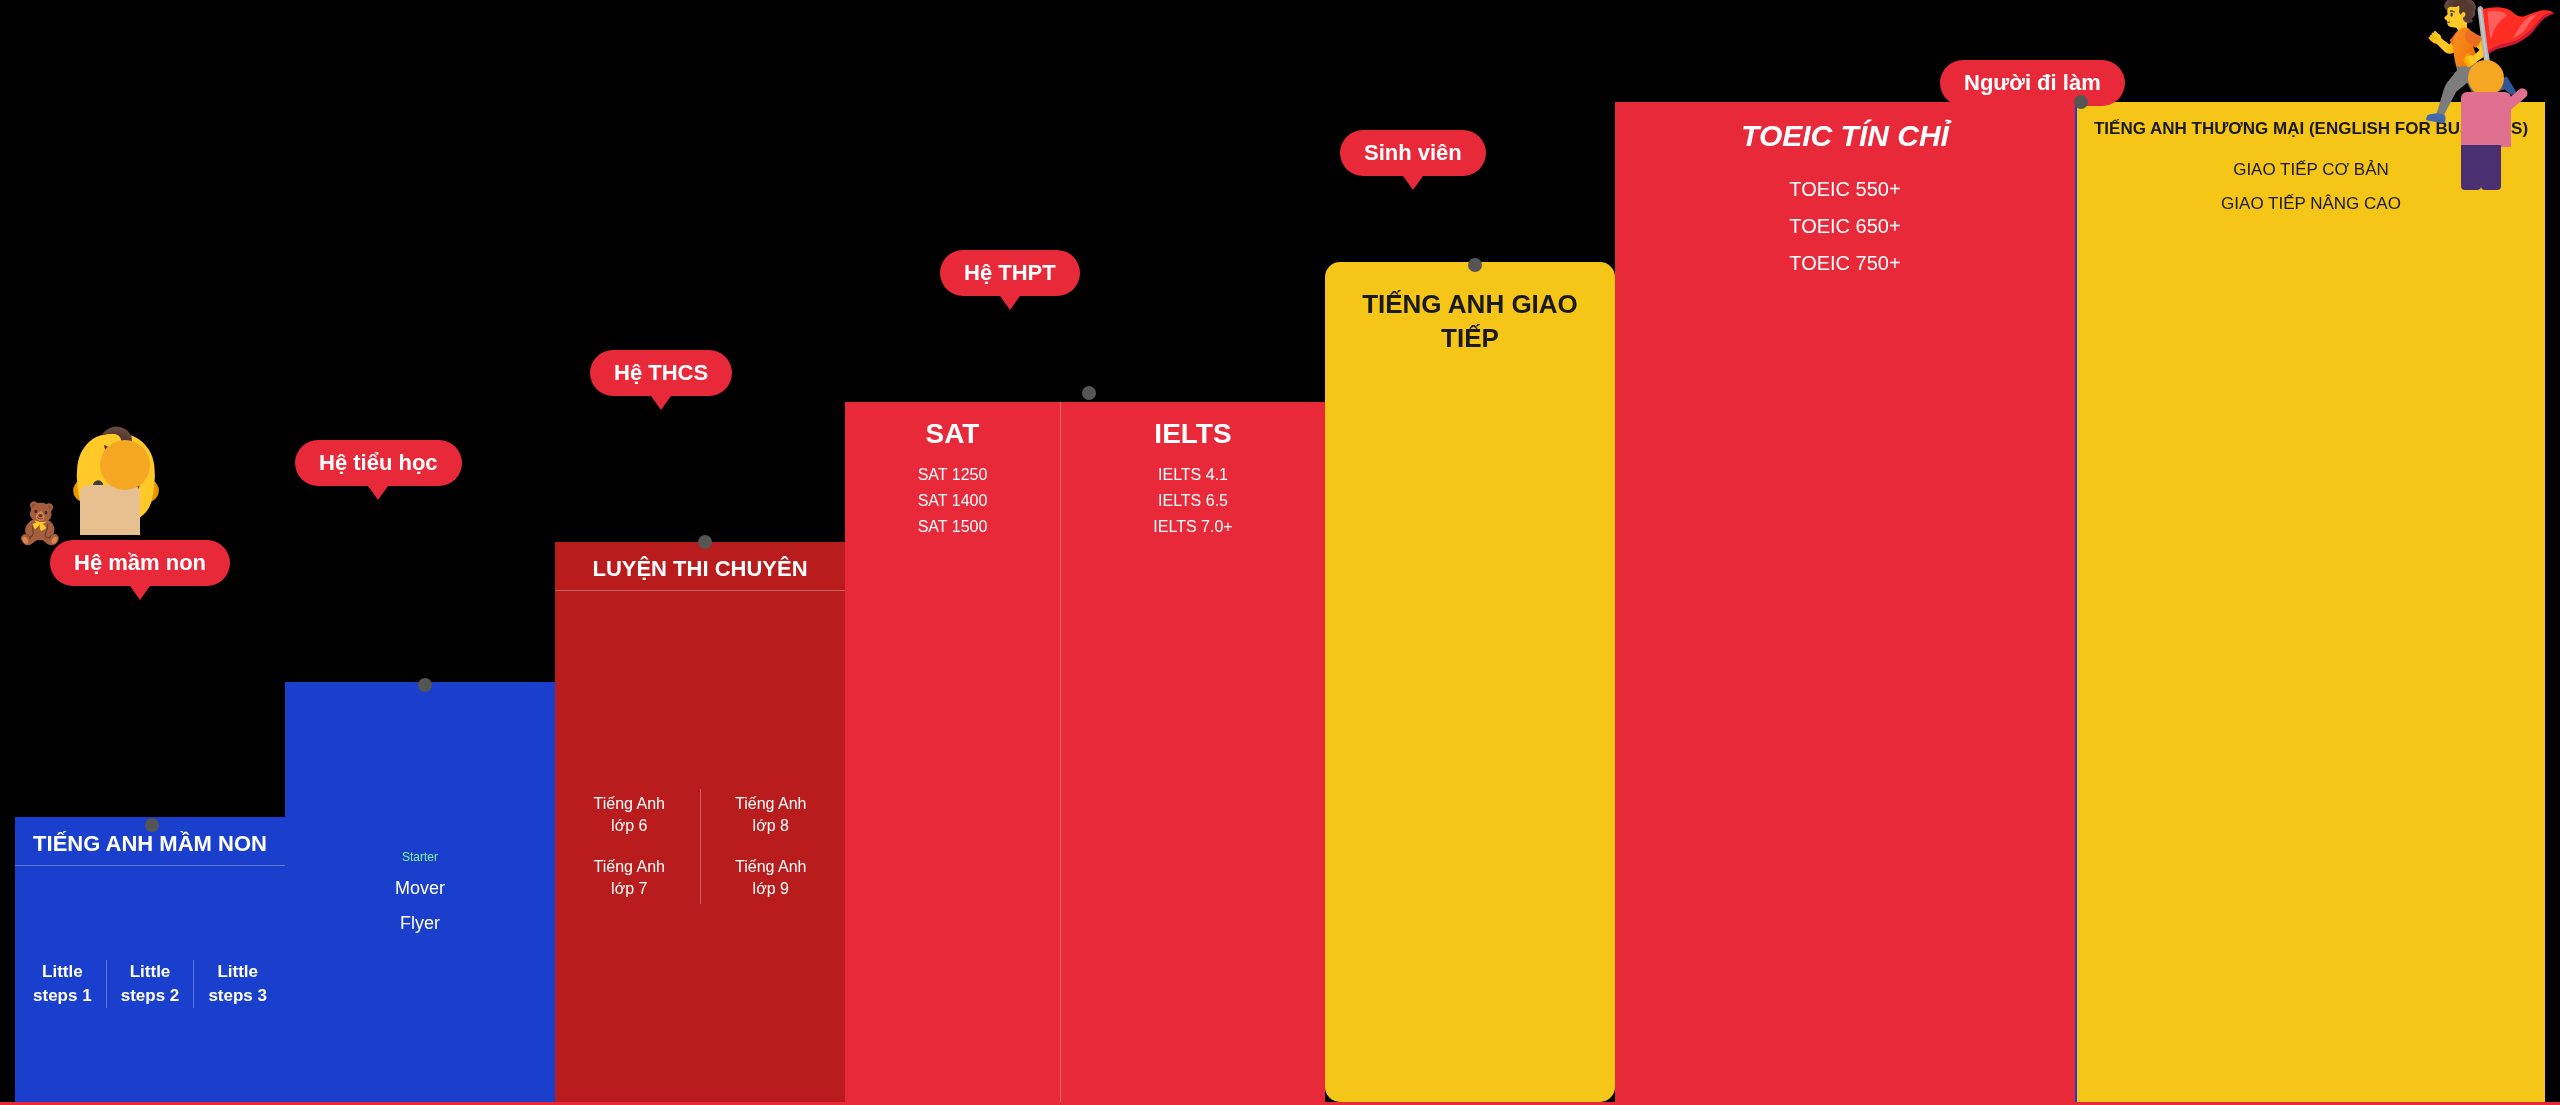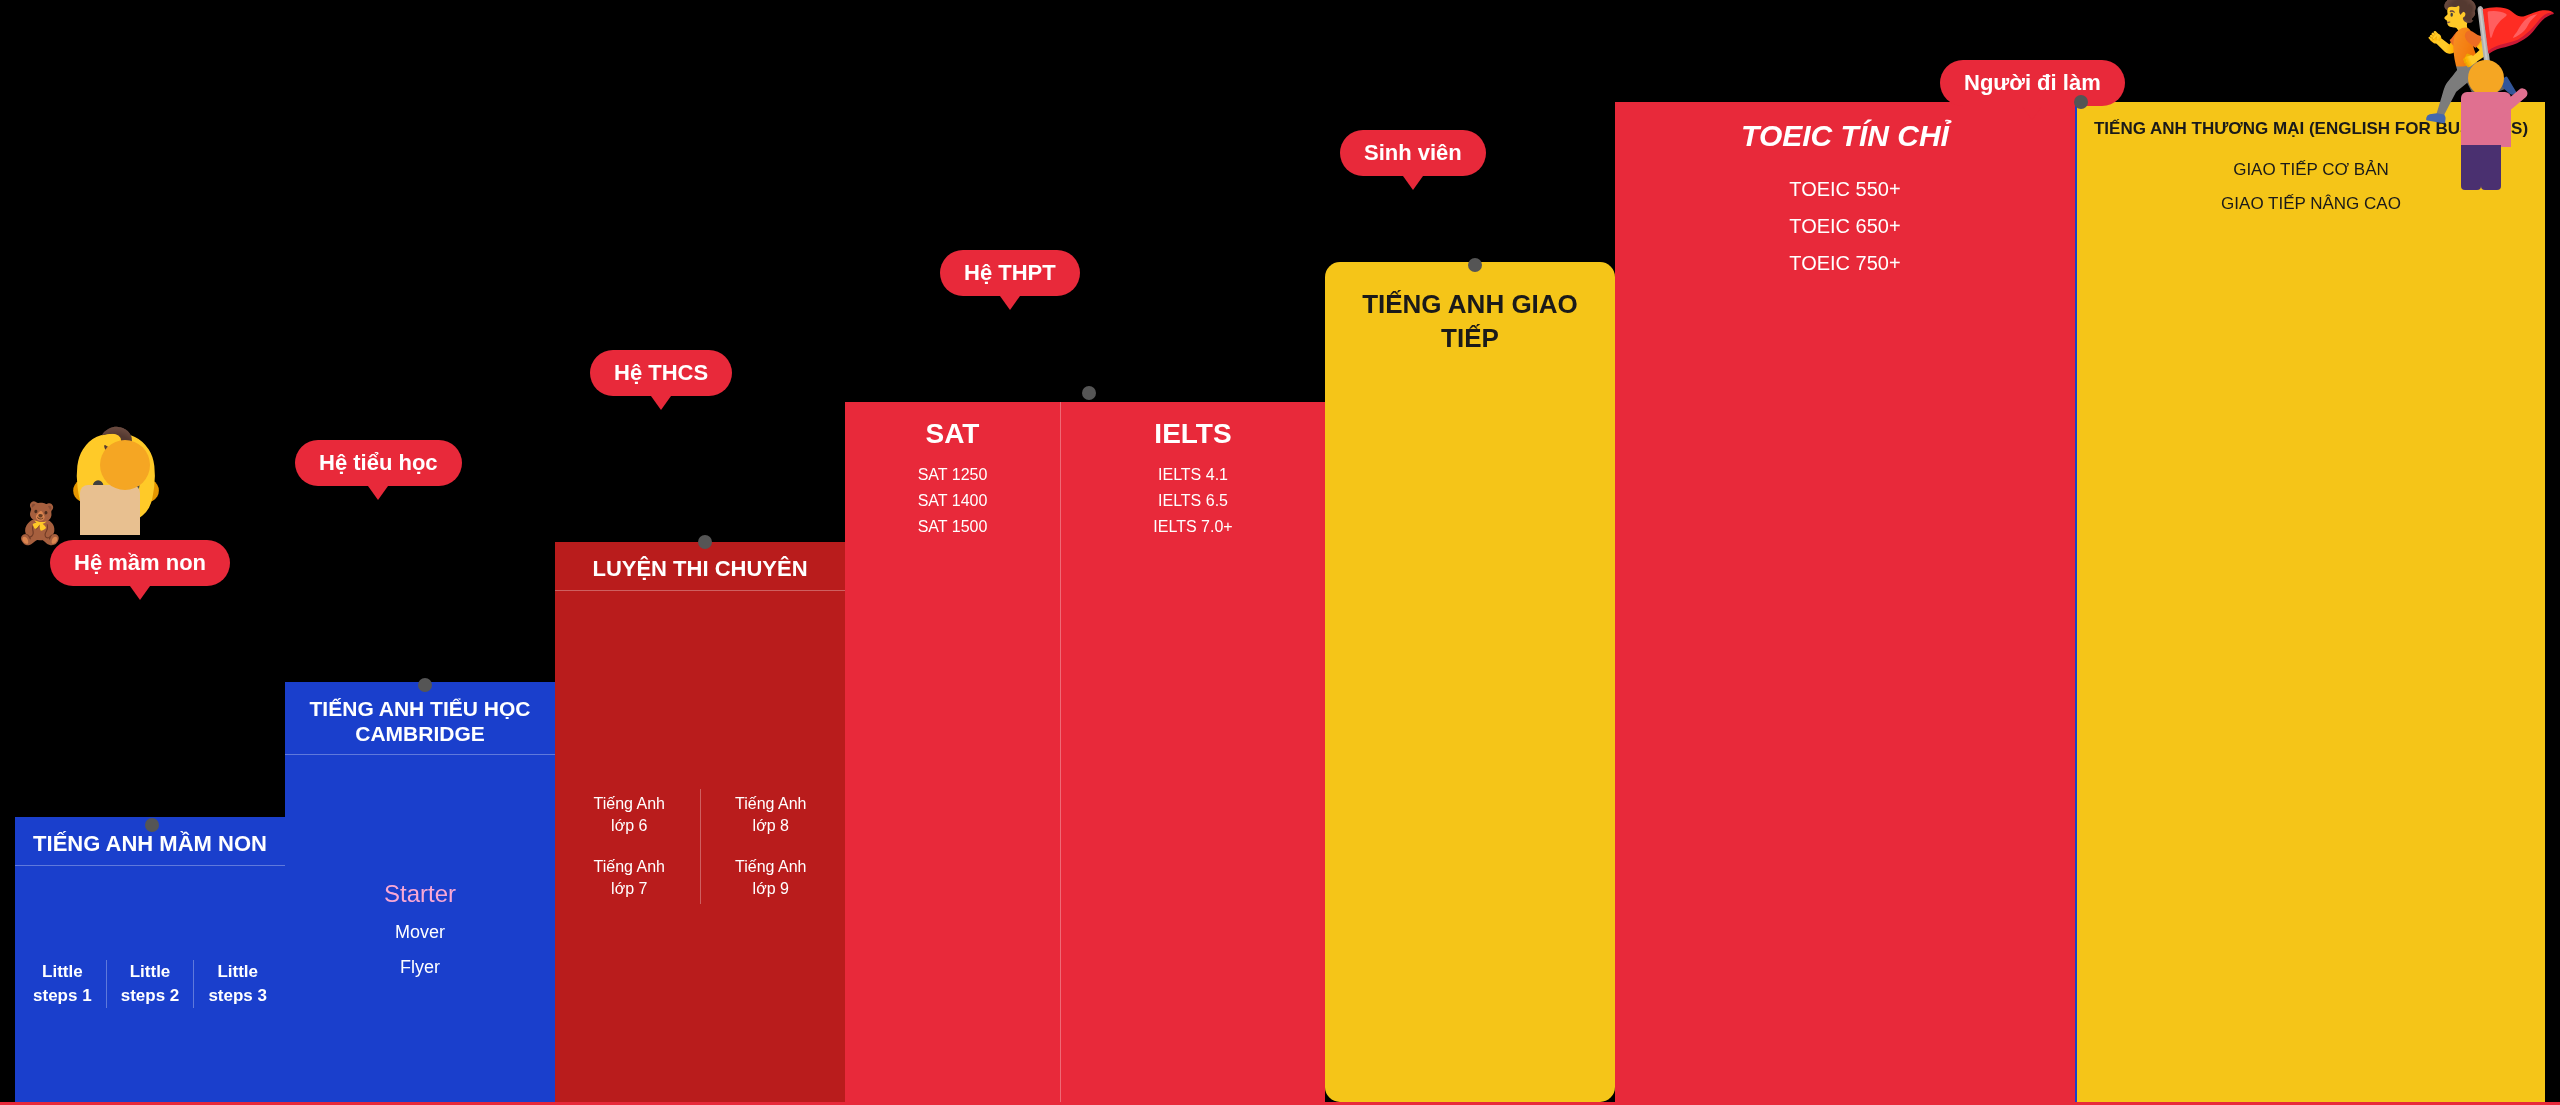--- a/index.html
+++ b/index.html
@@ -204,29 +204,24 @@
 
   <div style="
     position:absolute; left:15px; top:500px; font-size:40px;
   ">🧸</div>
 
   <div style="
     position:absolute; left:285px; bottom:3px; width:270px; height:420px;
     background:#1a3fcc; display:flex; flex-direction:column; align-items:center; justify-content:flex-start;
   ">
     <div style="
-      color:white; font-weight:900; font-size:21px; text-align:center; text-transform:uppercase;
-      padding:14px 8px 8px; line-height:1.2; width:100%;
-      border-bottom: 1px solid rgba(255,255,255,0.3);
-    ">TIẾNG ANH TIỂU HỌC CAMBRIDGE</div>
-    <div style="
       display:flex; flex-direction:column; width:100%; flex:1; align-items:center; justify-content:center;
       padding:10px 8px; gap:14px;
     ">
-      <div style="color:#f9a8d4; font-size:24px; text-align:center;">Starter</div>
+      <div style="color:#86efac; font-size:12px; text-align:center;">Starter</div>
       <div style="color:white; font-size:18px; text-align:center;">Mover</div>
       <div style="color:white; font-size:18px; text-align:right;">Flyer</div>
     </div>
   </div>
 
   <div class="he-tieu-hoc-label" style="left:295px; top:440px;">Hệ tiểu học</div>
 
   <div class="dot" style="left:418px; top:678px;"></div>
 
   <div style="

